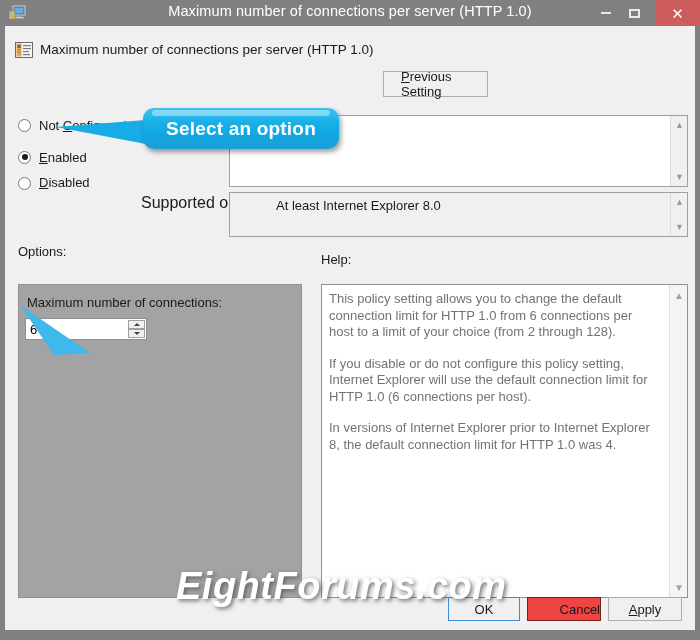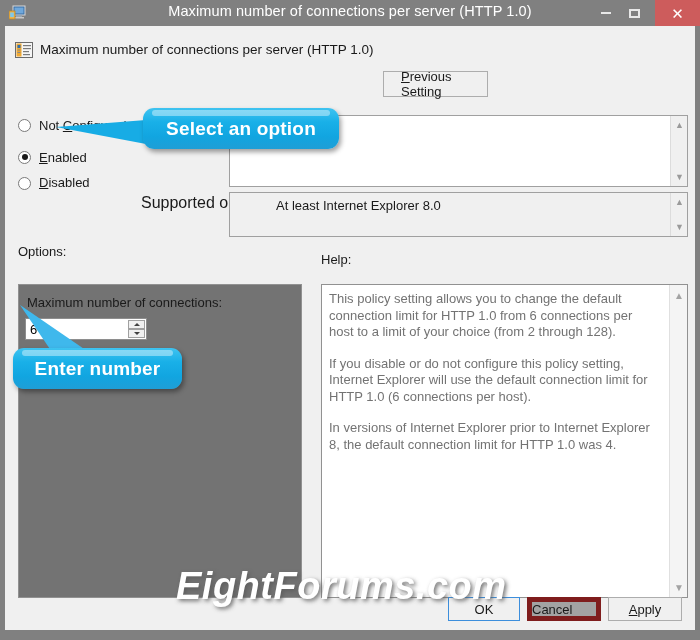--- a/index.html
+++ b/index.html
@@ -194,21 +194,21 @@
     position: absolute;
     left: 316px; top: 226px;
     font-size: 13px; color: #1a1a1a;
   }
 
   
   #options-panel {
     position: absolute;
     left: 13px; top: 258px;
     width: 284px; height: 314px;
-    background: #737373;
+    background: #a3a3a3;
     border: 1px solid #919191;
     box-sizing: border-box;
   }
   #opt-label {
     position: absolute;
     left: 8px; top: 10px;
     font-size: 13px; color: #1a1a1a;
     white-space: nowrap;
   }
   #spinner {
@@ -295,24 +295,24 @@
     background: #f0f0f0;
     border: 1px solid #3c8edc;
     box-sizing: border-box;
     display: flex; align-items: center; justify-content: center;
     font-size: 13px; color: #1a1a1a;
   }
   #btn-cancel {
     position: absolute;
     left: 527px; top: 597px;
     width: 74px; height: 24px;
-    background: #a3a3a3;
-    border: 5px solid #7f1d1d;
-    box-sizing: border-box;
-    display: flex; align-items: center; justify-content: flex-start;
+    background: #ef4444;
+    border: 1px solid #7f1d1d;
+    box-sizing: border-box;
+    display: flex; align-items: center; justify-content: flex-end;
     font-size: 13px; color: #1a1a1a;
   }
   #btn-apply {
     position: absolute;
     left: 608px; top: 597px;
     width: 74px; height: 24px;
     background: #f0f0f0;
     border: 1px solid #adadad;
     box-sizing: border-box;
     display: flex; align-items: center; justify-content: center;
@@ -487,19 +487,16 @@
   <svg id="tail-select" width="92" height="28">
     <polygon points="0,9 90,2 90,26" fill="#17ace5"></polygon>
   </svg>
   <div class="callout" id="callout-select">
     <span>Select an option</span>
   </div>
 
   <svg id="tail-enter" width="80" height="52">
     <polygon points="2,0 72,48 36,50" fill="#3fb8ec"></polygon>
   </svg>
-  <div class="callout" id="callout-enter">
-    <span>Enter number</span>
-  </div>
 
   <div id="watermark">EightForums.com</div>
 
 </div>
 
 </body></html>

